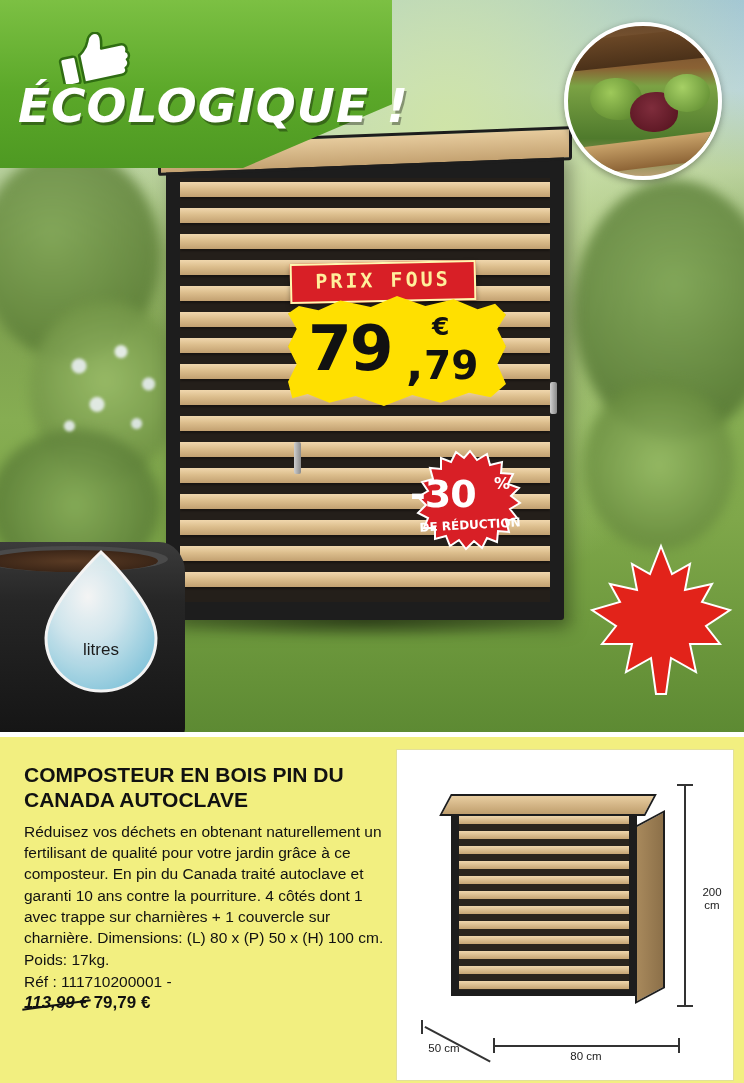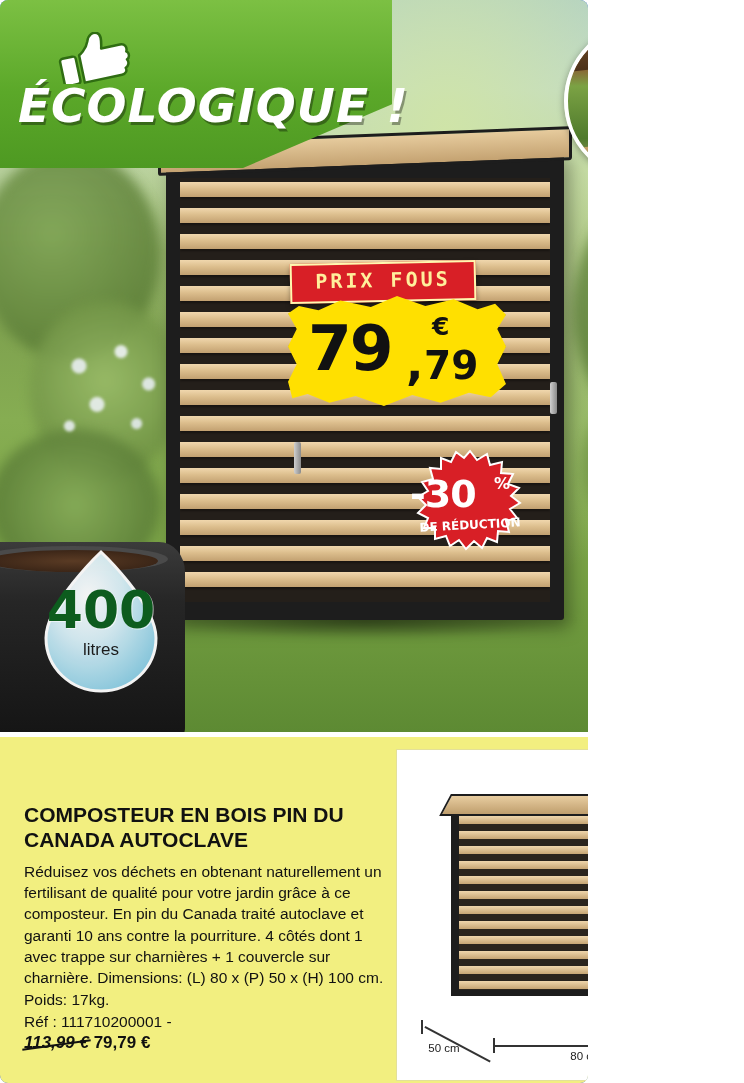--- a/index.html
+++ b/index.html
@@ -8,25 +8,24 @@
   }
   body {
     width: 744px;
     height: 1083px;
     font-family: "Liberation Sans", sans-serif;
     background: #ffffff;
     overflow: hidden;
   }
   .page {
     position: relative;
-    width: 588px;
+    width: 744px;
     height: 1083px;
     overflow: hidden;
     background: #1d4ed8;
-    border-radius: 8px;
   }
 
   
   .hero {
     position: absolute;
     left: 0; top: 0;
     width: 744px;
     height: 732px;
     overflow: hidden;
     background:
@@ -326,21 +325,20 @@
     position: absolute;
     left: 0; top: 732px;
     width: 744px; height: 351px;
     background: #f2ef80;
     border-top: 5px solid #ffffff;
   }
   .info-left {
     position: absolute;
     left: 24px; top: 26px;
     width: 360px;
-    margin-top: 40px;
   }
   .title {
     font-size: 21px;
     font-weight: 700;
     color: #111111;
     line-height: 1.18;
     font-family: "Liberation Sans", sans-serif;
     margin: 0 0 8px 0;
   }
   .desc {
@@ -526,21 +524,20 @@
       <svg width="146" height="148" viewBox="0 0 146 148">
         <defs>
           <radialGradient id="dropg" cx="38%" cy="32%" r="72%">
             <stop offset="0%" stop-color="#ffffff"></stop>
             <stop offset="45%" stop-color="#d9f0f7"></stop>
             <stop offset="100%" stop-color="#8fd0e6"></stop>
           </radialGradient>
         </defs>
         <path d="M73 4 C73 4 128 56 128 90 C128 120 103 143 73 143 C43 143 18 120 18 90 C18 56 73 4 73 4 Z" fill="url(#dropg)" stroke="#ffffff" stroke-width="3" opacity="0.95"></path>
       </svg>
-      <div class="drop-num">400</div>
       <div class="drop-unit">litres</div>
     </div>
 
     <div class="maple">
       <svg width="150" height="160" viewBox="0 0 150 160">
         <path fill="#e2231a" stroke="#ffffff" stroke-width="2" d="M75 6 L86 34 L104 24 L99 50 L126 44 L116 62 L144 70 L120 86 L134 104 L104 104 L110 132 L85 118 L80 154 L70 154 L65 118 L40 132 L46 104 L16 104 L30 86 L6 70 L34 62 L24 44 L51 50 L46 24 L64 34 Z"></path>
       </svg>
       
     </div>
   </div>

